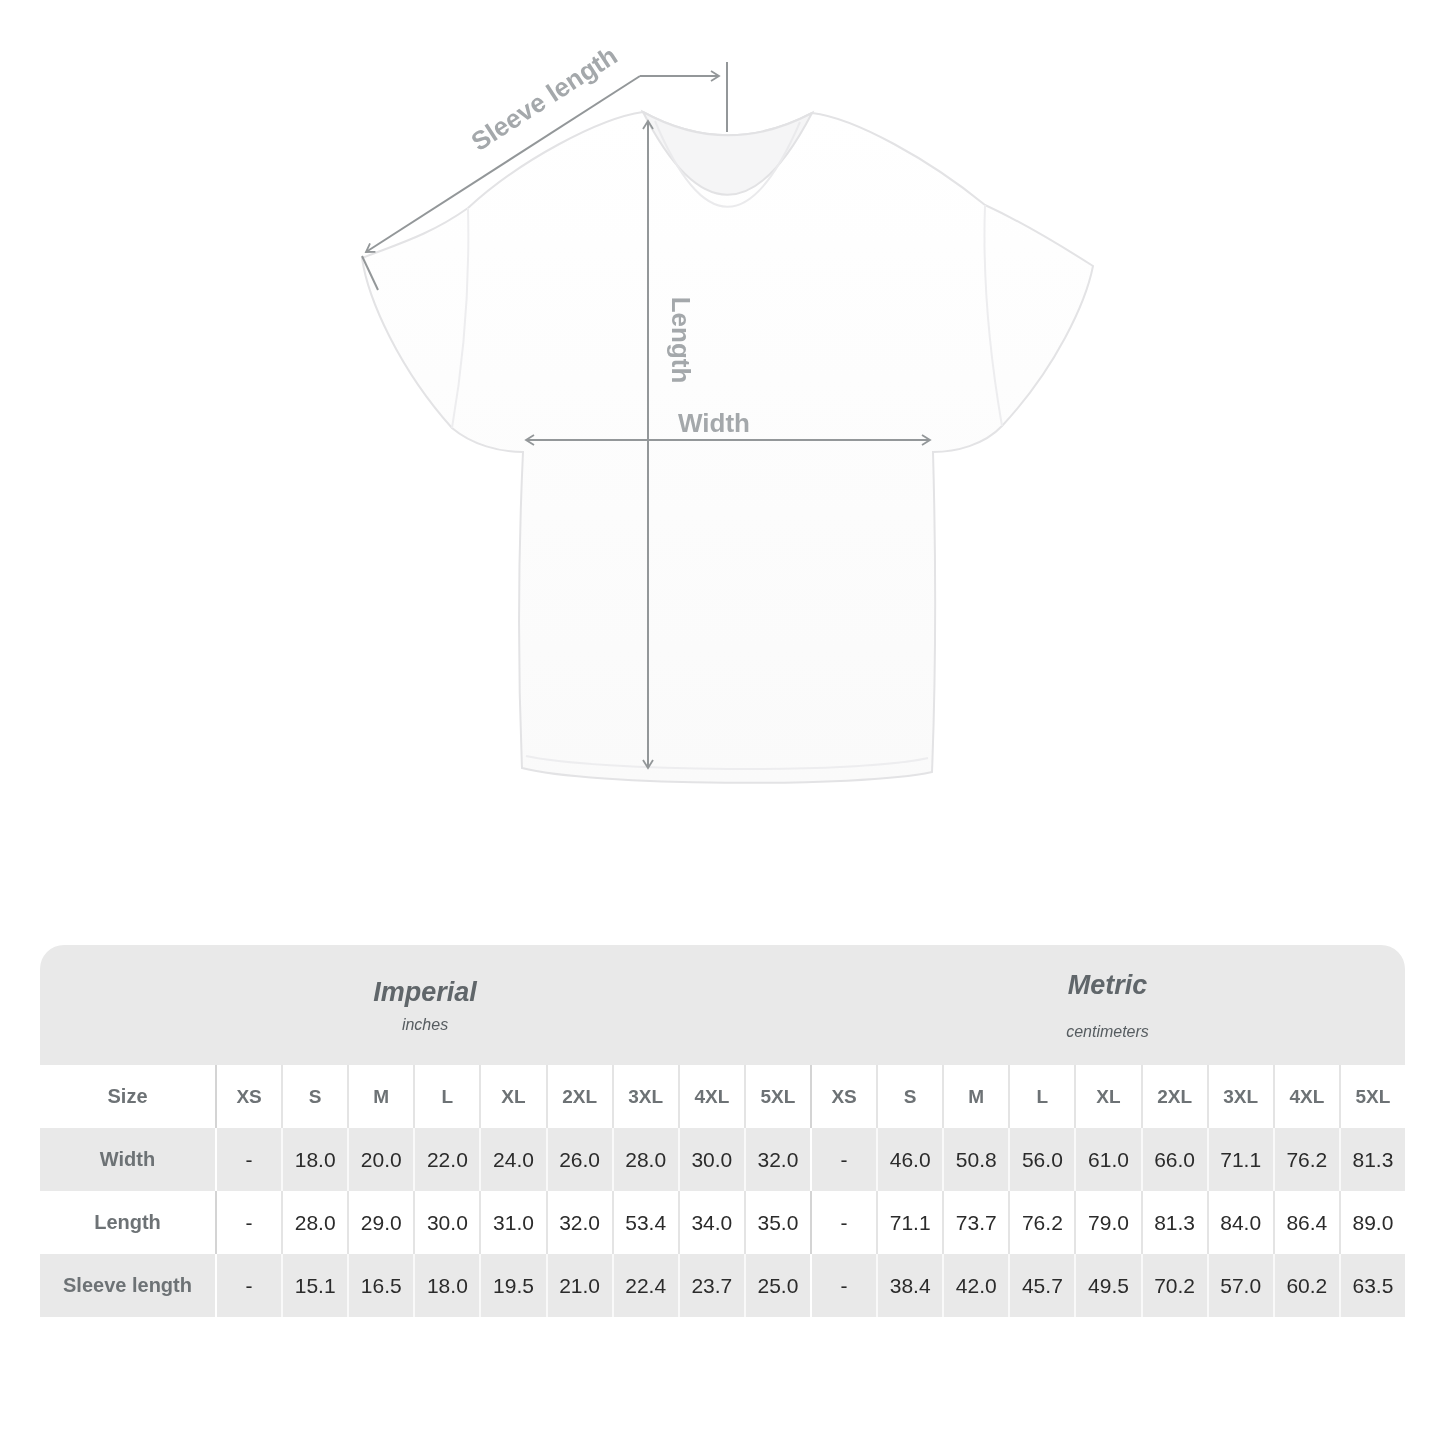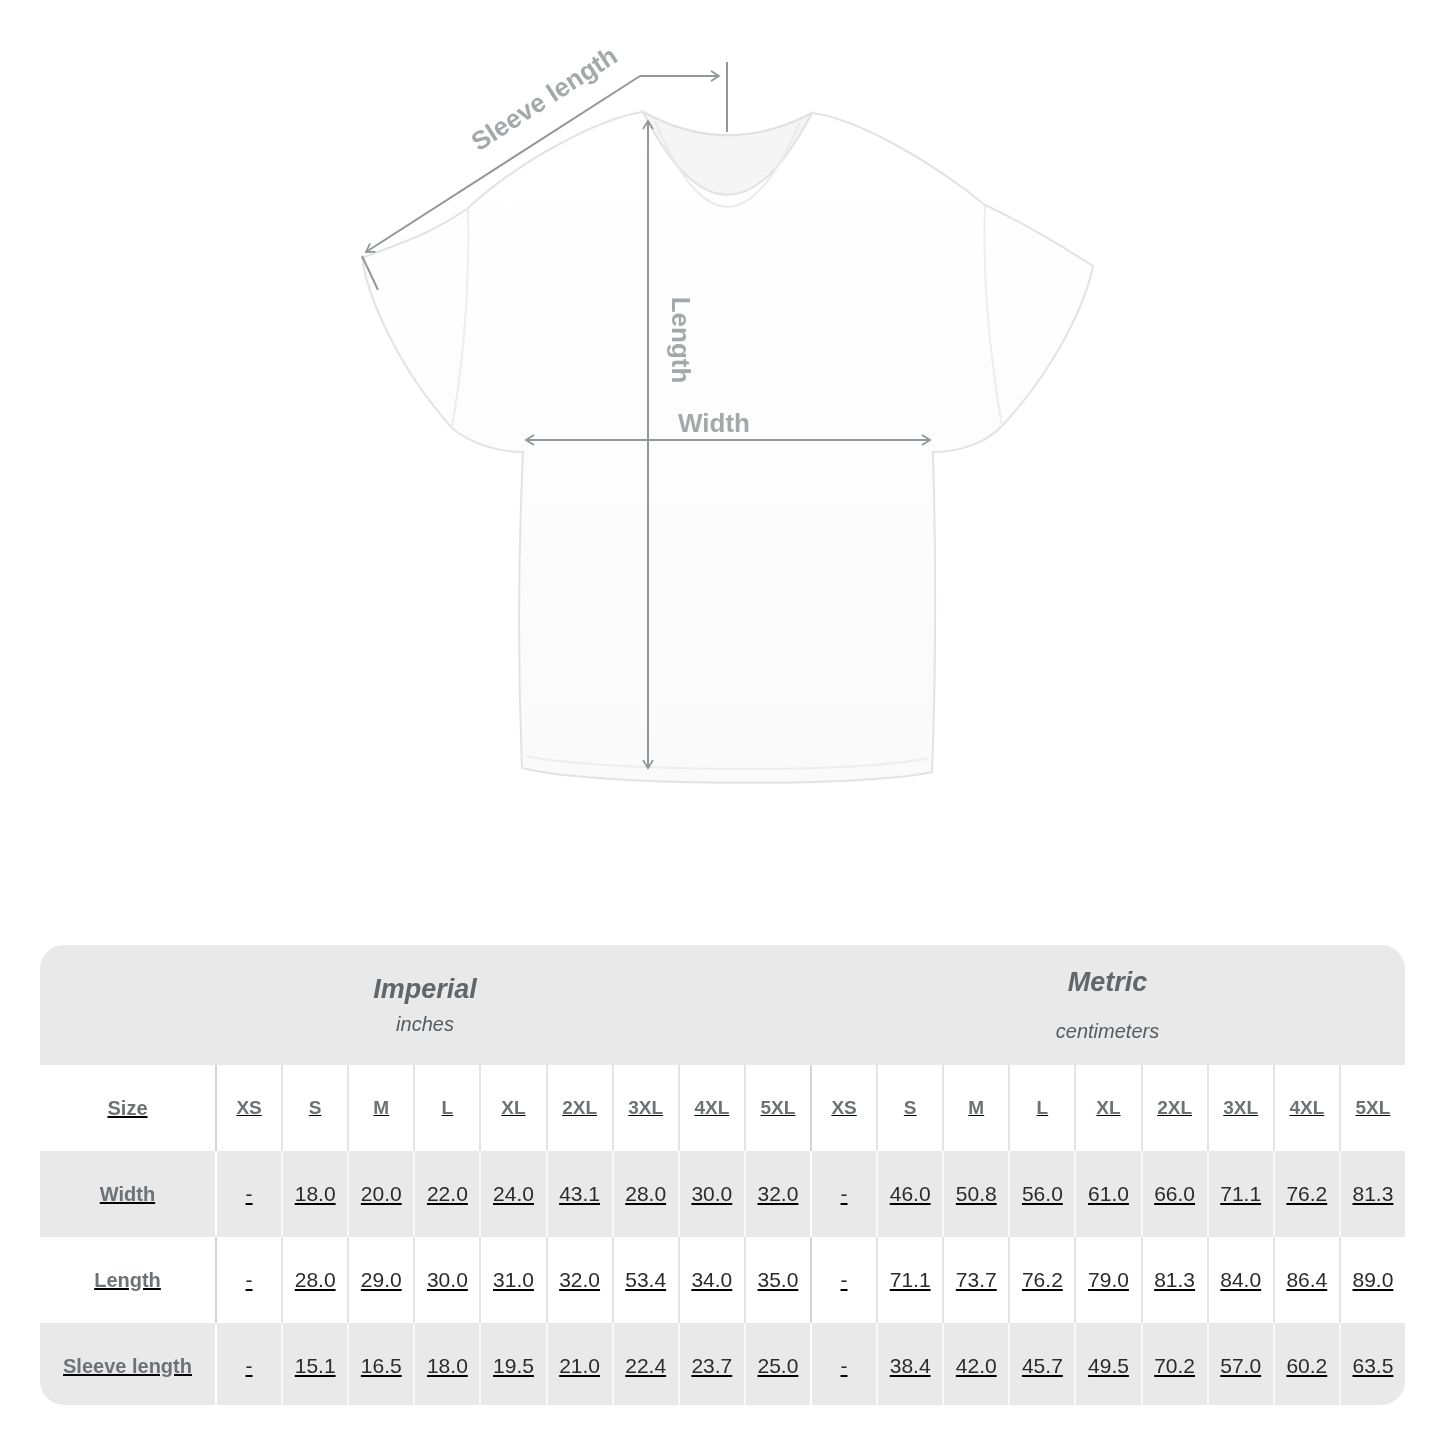--- a/index.html
+++ b/index.html
@@ -15,23 +15,23 @@
   .chart-note{margin:6px 0 0 0;font-size:19px;font-style:italic;color:#4f4f4f;}
 
   
   .size-table{position:absolute;left:40px;top:945px;width:1365px;height:460px;
               border-radius:24px;overflow:hidden;background:#fff;}
   .unit-band{display:flex;height:120px;background:#e9e9e9;}
   .unit-group{display:flex;flex-direction:column;justify-content:center;align-items:center;gap:8px;}
   .unit-group.imperial{width:770px;}
   .unit-group.metric{width:595px;gap:22px;}
   .unit-name{font-size:27px;font-weight:bold;font-style:italic;color:#60666a;}
-  .unit-sub{font-size:20px;font-style:italic;color:#565c60;}
+  .unit-sub{font-size:16px;font-style:italic;color:#565c60;}
 
-  .trow{display:grid;grid-template-columns:175px repeat(18,1fr);height:86px;background:#fff;text-decoration:underline;}
+  .trow{display:grid;grid-template-columns:175px repeat(18,1fr);height:63px;background:#fff;}
   .trow.shaded{background:#e9e9e9;}
   .tcell{display:flex;align-items:center;justify-content:center;height:100%;
          border-left:2px solid #e4e4e4;font-size:21px;color:#2b2b2b;}
   .trow .tcell:first-child{border-left:none;}
   .trow.shaded .tcell{border-left-color:#f9f9f9;}
   .tcell.strong{border-left-color:#d4d4d4;}
   .trow.shaded .tcell.strong{border-left-color:#ffffff;}
   .tcell.head{font-weight:bold;color:#6d7275;font-size:19px;}
   .tcell.label{font-weight:bold;color:#6d7275;font-size:20px;}
 </style>
@@ -124,21 +124,21 @@
           <div class="tcell head">4XL</div>
           <div class="tcell head">5XL</div>
         </div>
         <div class="trow shaded">
           <div class="tcell label">Width</div>
           <div class="tcell val strong">-</div>
           <div class="tcell val">18.0</div>
           <div class="tcell val">20.0</div>
           <div class="tcell val">22.0</div>
           <div class="tcell val">24.0</div>
-          <div class="tcell val">43.1</div>
+          <div class="tcell val">26.0</div>
           <div class="tcell val">28.0</div>
           <div class="tcell val">30.0</div>
           <div class="tcell val">32.0</div>
           <div class="tcell val strong">-</div>
           <div class="tcell val">46.0</div>
           <div class="tcell val">50.8</div>
           <div class="tcell val">56.0</div>
           <div class="tcell val">61.0</div>
           <div class="tcell val">66.0</div>
           <div class="tcell val">71.1</div>

